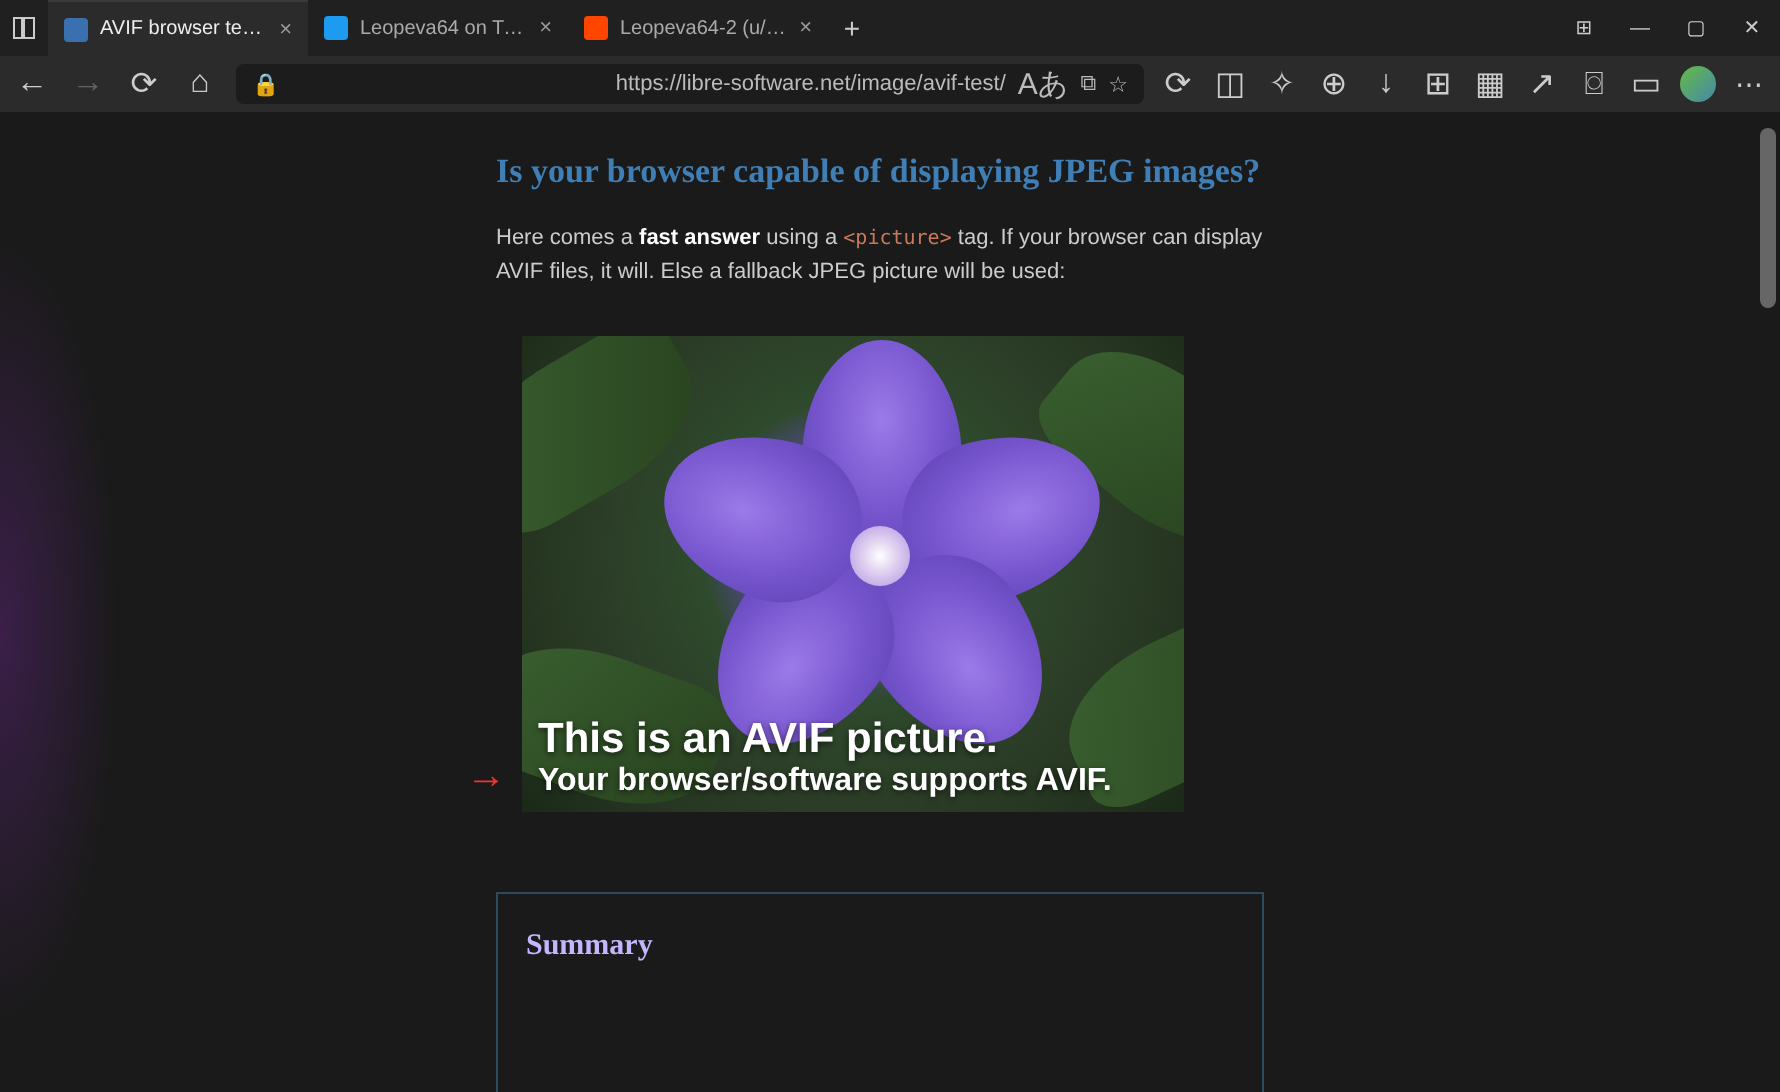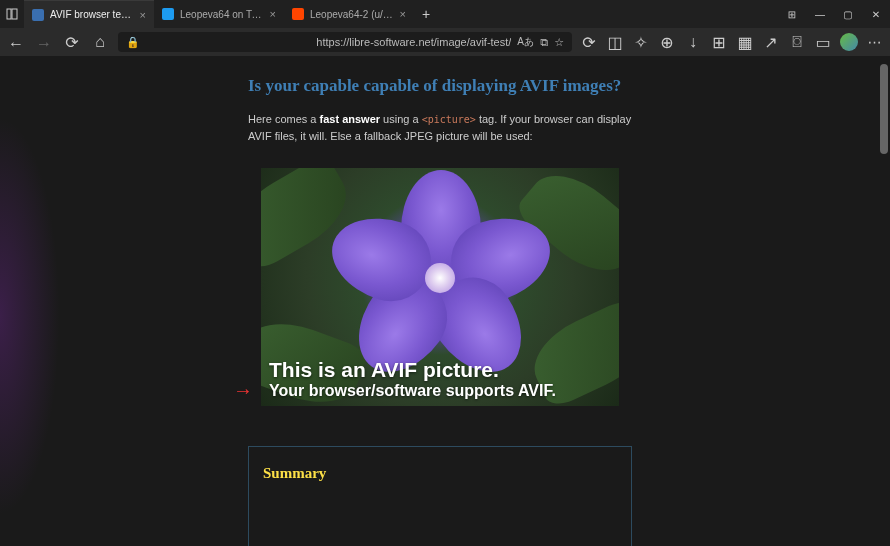--- a/index.html
+++ b/index.html
@@ -160,21 +160,21 @@
   font-size: 10px;
 }
 .image-wrap {
   margin-top: 24px;
   position: relative;
   width: 358px;
   margin-left: auto;
   margin-right: auto;
 }
 .avif-image {
-  width: 358px;
+  width: 331px;
   height: 238px;
   position: relative;
   background: radial-gradient(circle at 50% 45%, #7c5bd6 0%, #6347ba 18%, #2e4a2c 36%, #2c3d27 60%, #1b2a18 100%);
   overflow: hidden;
 }
 
 .petal {
   position: absolute;
   width: 80px;
   height: 100px;
@@ -220,21 +220,21 @@
   color: #e33;
   font-size: 20px;
   font-weight: bold;
 }
 .summary-box {
   margin-top: 40px;
   border: 1px solid #2d4b5f;
   padding: 18px 14px 80px 14px;
 }
 .summary-title {
-  color: #fde047;
+  color: #c4b5fd;
   font-family: Georgia, serif;
   font-weight: 700;
   font-size: 15px;
 }
 
 .scrollbar-track {
   position: absolute;
   right: 0;
   top: 0;
   width: 14px;
@@ -298,21 +298,21 @@
 </div>
 
 <div class="toolbar">
   <div class="tbtn">←</div>
   <div class="tbtn" style="opacity:.35">→</div>
   <div class="tbtn">⟳</div>
   <div class="tbtn">⌂</div>
   <div class="urlbar">
     <span class="lock">🔒</span>
     <span class="url">https://libre-software.net/image/avif-test/</span>
-    <span style="font-size:10px">Aあ</span>
+    <span style="font-size:15px">Aあ</span>
     <span>⧉</span>
     <span>☆</span>
   </div>
   <div class="right-icons">
     <div class="tbtn">⟳</div>
     <div class="tbtn">◫</div>
     <div class="tbtn">✧</div>
     <div class="tbtn">⊕</div>
     <div class="tbtn">↓</div>
     <div class="tbtn">⊞</div>
@@ -322,21 +322,21 @@
     <div class="tbtn">▭</div>
     <div class="avatar"></div>
     <div class="tbtn dots">⋯</div>
   </div>
 </div>
 
 <div class="viewport">
   <div class="glow"></div>
   <div class="page">
     <div class="content-col">
-      <h2 class="heading">Is your capable capable of displaying AVIF images?</h2>
+      <h2 class="heading">Is your browser capable of displaying JPEG images?</h2>
       <p class="para">
         <span>Here comes a </span><strong>fast answer</strong><span> using a </span><code>&lt;picture&gt;</code><span> tag. If your browser can display AVIF files, it will. Else a fallback JPEG picture will be used:</span>
       </p>
 
       <div class="image-wrap">
         <div class="arrow">→</div>
         <div class="avif-image">
           <div class="leaf l1"></div>
           <div class="leaf l2"></div>
           <div class="leaf l3"></div>

